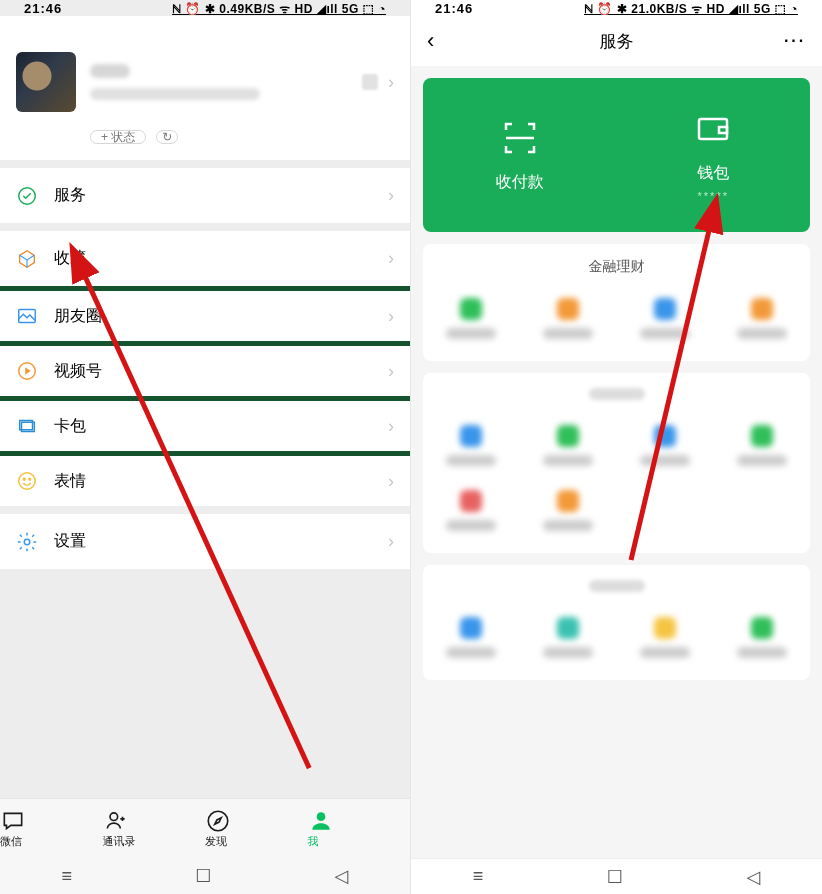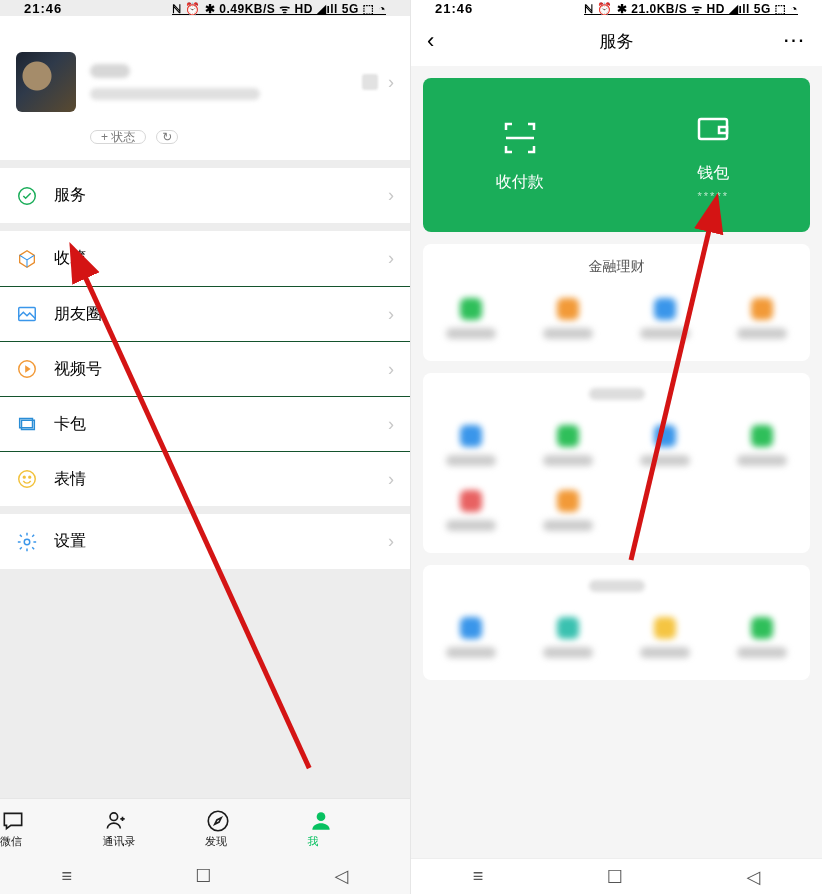--- a/index.html
+++ b/index.html
@@ -29,21 +29,21 @@
     .chev { color:#c8c8c8; font-size:18px; }
     .status-row { background:#fff; padding: 0 16px 16px 90px; display:flex; gap:10px; }
     .status-pill { height: 14px; border: 1px solid #d7d7d7; border-radius: 11px; color:#7a7a7a; font-size:12px; display:flex; align-items:center; justify-content:center; }
     .status-pill.wide { padding: 0 10px; }
     .status-pill.circle { width: 22px; }
     .status-pill.circle::before { content:"↻"; }
 
     .gap { height: 8px; background:#ededed; }
 
     .cell { background:#fff; height:55px; padding:0 16px; display:flex; align-items:center; gap:16px; position:relative; }
-    .cell + .cell { border-top: 1px solid #14532d; }
+    .cell + .cell { border-top: 5px solid #14532d; }
     .cell .label { font-size:16px; color:#000; flex:1; }
     .cell .chev { font-size:18px; }
     .ic { width:22px; height:22px; display:flex; align-items:center; justify-content:center; }
 
     
     .nav { position:absolute; left:0; right:0; bottom:0; height:96px; background:#f7f7f7; border-top:1px solid #e6e6e6; display:flex; flex-direction:column; }
     .nav-tabs { display:flex; flex:1; }
     .nav-tab { flex:1; display:flex; flex-direction:column; align-items:flex-start; justify-content:center; gap:0; font-size:11px; color:#1b1b1b; }
     .nav-tab.active { color:#07c160; }
     .nav-tab svg { width:26px; height:26px; }

